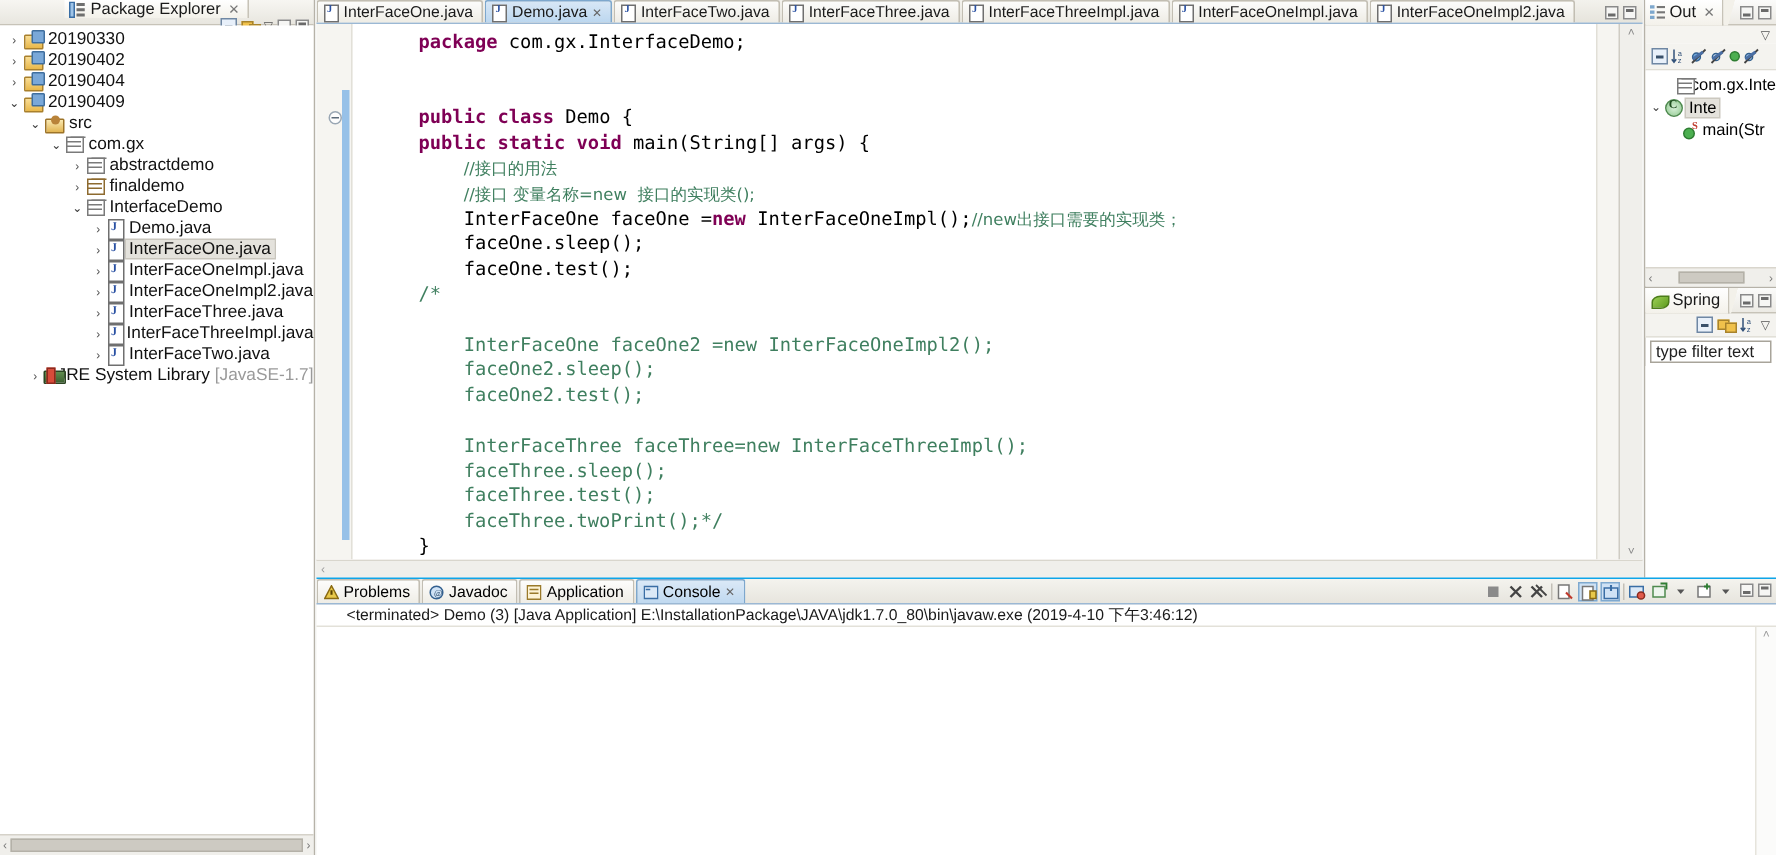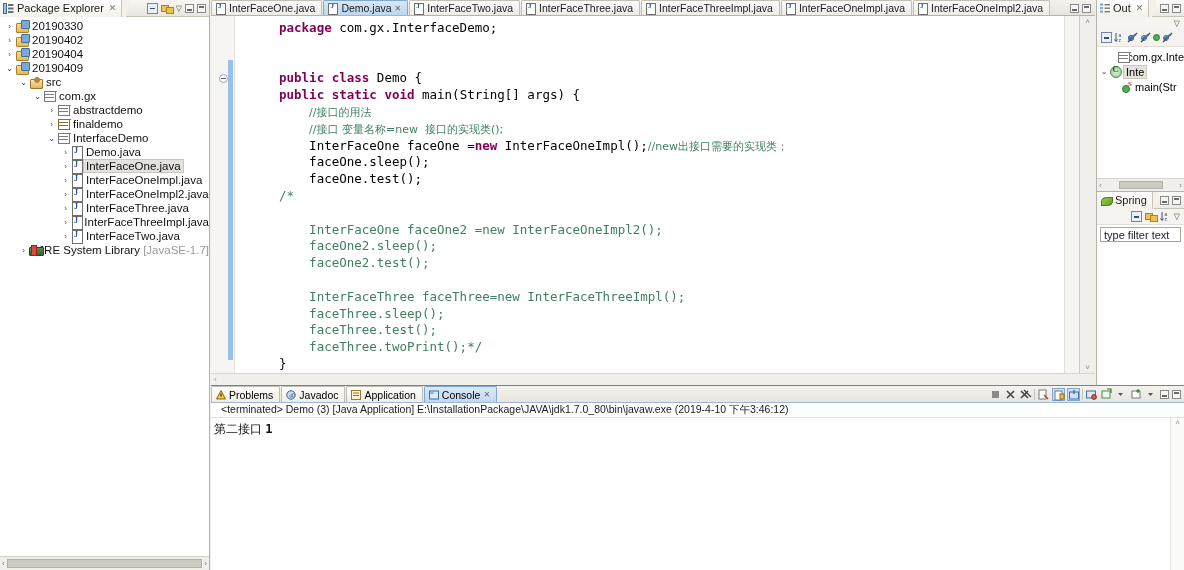--- a/index.html
+++ b/index.html
@@ -51,21 +51,21 @@
     content:""; position:absolute; left:1px; right:1px; top:1px; height:2px; background:#6a6a6a;
   }
   .vmenu { color:#555; font-size:8px; }
 
   
   #pkgexplorer {
     position:absolute; left:0; top:0; width:210px; height:570px;
     background:#fff; border-right:1px solid #b6b2a8;
     display:flex; flex-direction:column;
   }
-  #pkgexplorer .viewtabrow { border-bottom:1px solid #c7c3b8; background:linear-gradient(#f7f6f2,#e8e6df); }
+  #pkgexplorer .viewtabrow { border-bottom:1px solid #c7c3b8; background:linear-gradient(#f7f6f2,#e8e6df);flex-direction:column; }
   .tree {
     flex:1; overflow:hidden; background:#fff; padding-top:2px;
     font-size:11.5px; position:relative;
   }
   .trow {
     display:flex; align-items:center; height:14px; padding-left:4px;
     white-space:nowrap; cursor:default;
   }
   .trow .arrow {
     width:11px; text-align:center; color:#4c4c4c; font-size:8px; flex:0 0 11px;
@@ -293,21 +293,21 @@
     border:1px solid #c2beb3; border-bottom:none; margin-right:1px;
     border-top-left-radius:2px; border-top-right-radius:2px;
   }
   .cs-tab.active { background:linear-gradient(#dbe9f7,#c0d9f0); border-color:#7da7cd; }
   .cs-tab .x { font-size:8px; color:#666; }
   .cs-tools { margin-left:auto; display:flex; align-items:center; gap:2px; padding:0 3px 1px 0; }
   .tbtn { width:13px;height:13px; display:inline-block; position:relative; }
   .tbtn.on { background:#cfe2f5; border:1px solid #7fa9cf; }
   .cs-statusline {
     height:15px; background:#fff; border-bottom:1px solid #e3e1d9;
-    display:flex; align-items:center; padding-left:10px;
+    display:flex; align-items:center; padding-left:20px;
     font-size:10.5px; color:#1a1a1a; white-space:nowrap;
   }
   .cs-out {
     flex:1; background:#fff; padding:3px 0 0 3px; position:relative; overflow:hidden;
     font-family:"Liberation Sans", sans-serif; font-size:12px; color:#111;
   }
   .cs-out .oline { height:16px; line-height:16px; white-space:pre; }
   .cs-out .num { font-family:"DejaVu Sans Mono", monospace; font-weight:bold; }
   .cs-vscroll {
     position:absolute; right:0; top:0; width:14px; height:100%;
@@ -696,21 +696,20 @@
               <path d="M8 1 L8 5 M6 3 L10 3" stroke="#2e7d32" stroke-width="1.2"></path>
             </svg></span>
           <span class="tbtn"><svg width="13" height="13" viewBox="0 0 13 13">
               <path d="M3 5 L8 5 L5.5 8 Z" fill="#555"></path>
             </svg></span>
           <span><span class="minbox"></span><span class="maxbox" style="margin-left:3px"></span></span>
         </div>
       </div>
     <div class="cs-statusline">&lt;terminated&gt; Demo (3) [Java Application] E:\InstallationPackage\JAVA\jdk1.7.0_80\bin\javaw.exe (2019-4-10 下午3:46:12)</div>
     <div class="cs-out" id="csout">
-        <div class="oline"><span>第二接口 </span><span class="num">1</span></div>
       <div class="cs-vscroll">
         <span>˄</span>
         <span>˅</span>
       </div>
     </div>
     <div class="bot-hscroll">
       <span>‹</span>
       <span>›</span>
     </div>
     <div class="watermark">https://blog.csdn.net  @51CTO博客</div>

